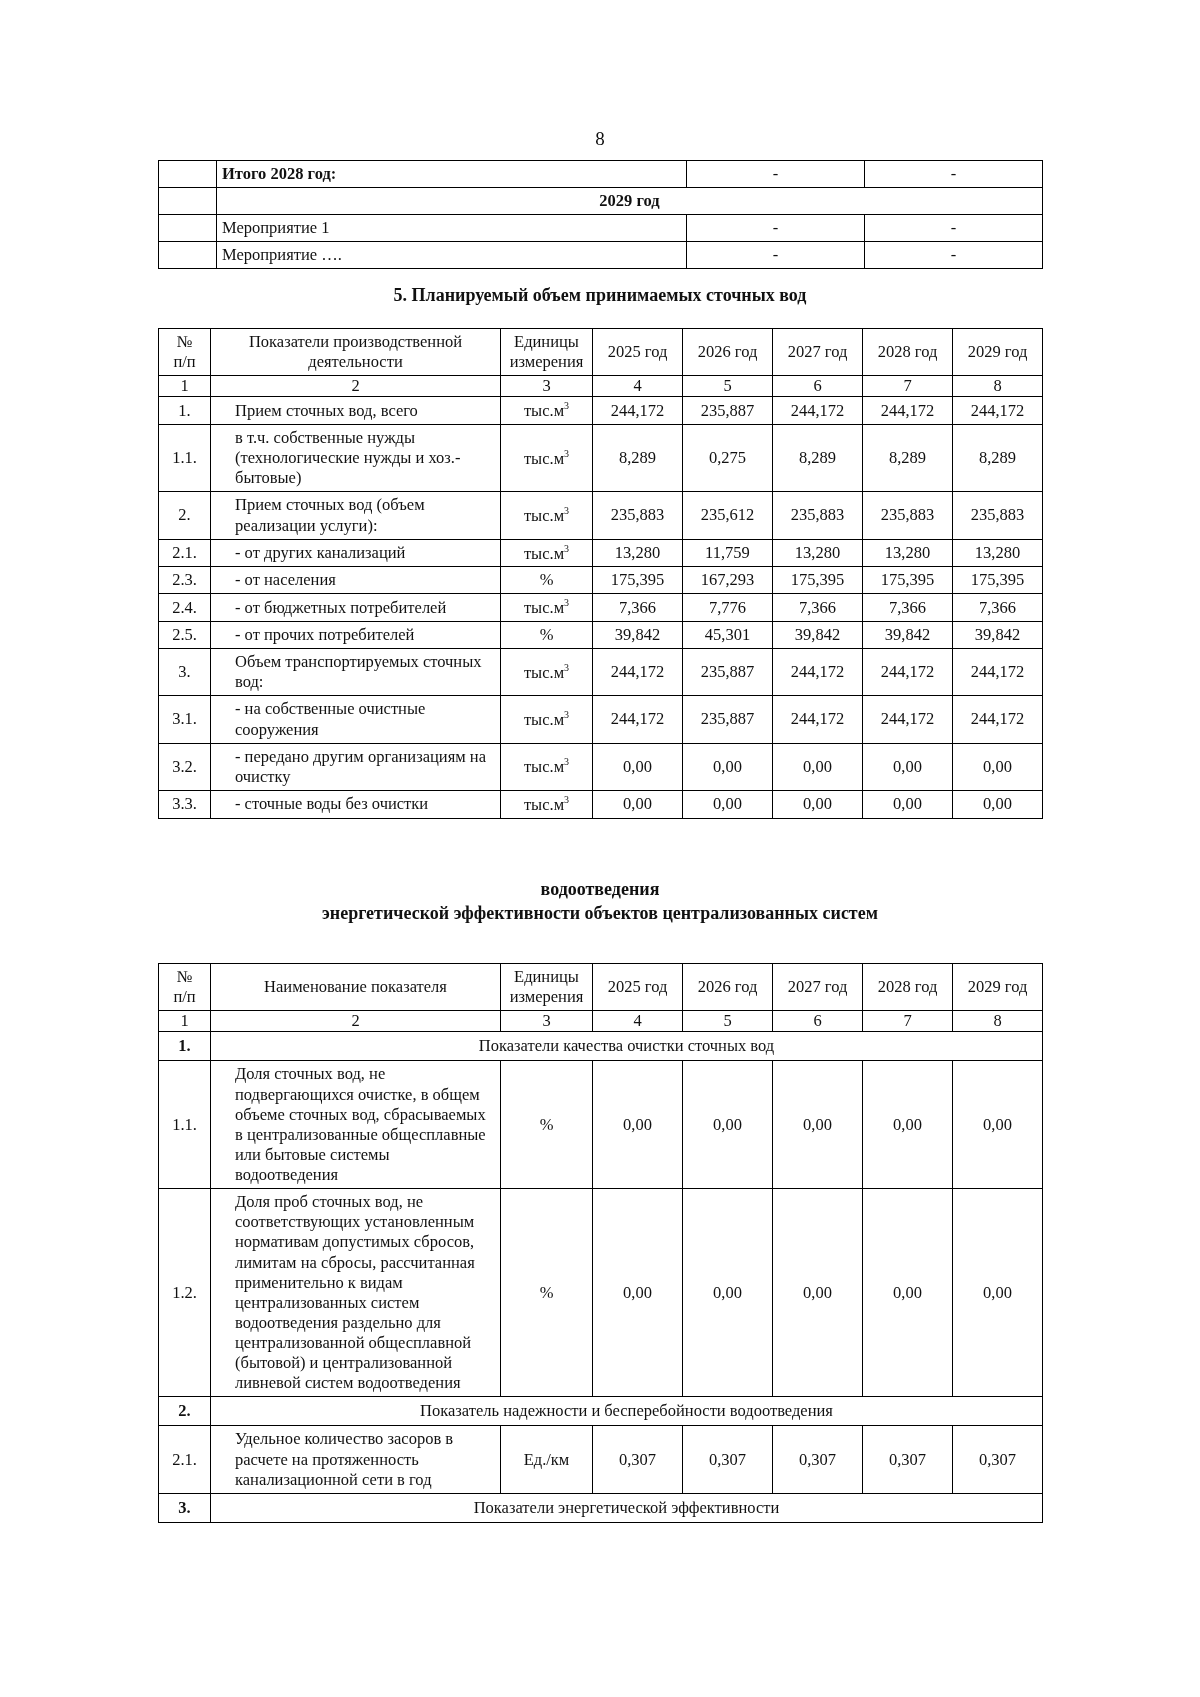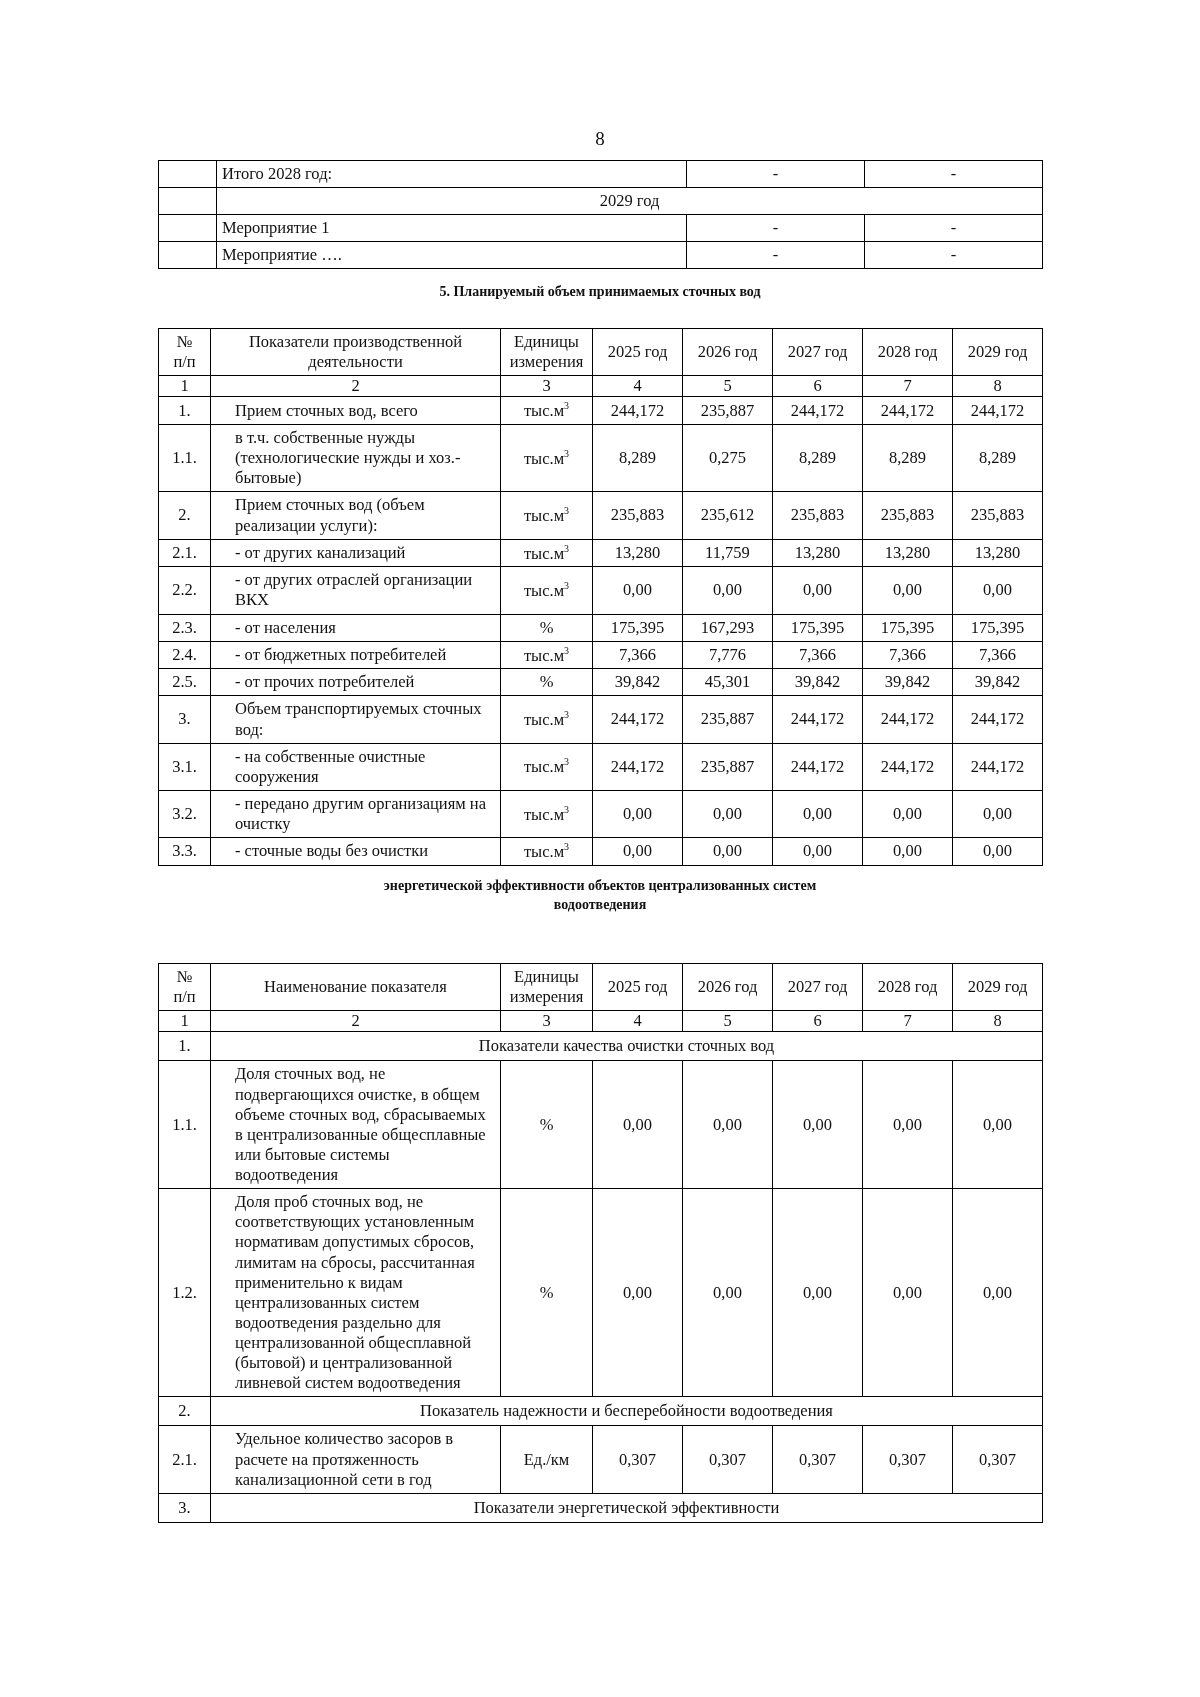--- a/index.html
+++ b/index.html
@@ -36,33 +36,33 @@
   table td, table th{
     border:1.4px solid #000;
     padding:3px 5px;
     font-size:16.5px;
     line-height:1.22;
     vertical-align:middle;
     background:#fff;
   }
   .c{text-align:center;}
   .l{text-align:left;padding-left:24px;}
-  .b{font-weight:normal;}
+  .b{font-weight:bold;}
 
   
   #top-table{position:absolute;top:160px;}
   #top-table td{height:24px;padding:1px 5px;font-size:16.5px;}
   #top-table .narrow{width:58px;}
   #top-table .mid{width:470px;}
   #top-table .num{width:178px;}
 
   .section-title{
     text-align:center;
     font-weight:bold;
-    font-size:14px;
+    font-size:18px;
     line-height:1.35;
   }
   #title5{position:absolute;top:283px;left:158px;width:884px;}
   #title6{position:absolute;top:877px;left:130px;width:940px;}
 
   
   #table5{position:absolute;top:328px;}
   #table5 col.n{width:52px;}
   #table5 col.name{width:290px;}
   #table5 col.unit{width:92px;}
@@ -202,30 +202,20 @@
             <td class="c">2.1.</td>
             <td class="l">- от других канализаций</td>
             <td class="c">тыс.м<sup>3</sup></td>
             <td class="c">13,280</td>
             <td class="c">11,759</td>
             <td class="c">13,280</td>
             <td class="c">13,280</td>
             <td class="c">13,280</td>
           </tr>
           <tr>
-            <td class="c">2.2.</td>
-            <td class="l">- от других отраслей организации ВКХ</td>
-            <td class="c">тыс.м<sup>3</sup></td>
-            <td class="c">0,00</td>
-            <td class="c">0,00</td>
-            <td class="c">0,00</td>
-            <td class="c">0,00</td>
-            <td class="c">0,00</td>
-          </tr>
-          <tr>
             <td class="c">2.3.</td>
             <td class="l">- от населения</td>
             <td class="c">%</td>
             <td class="c">175,395</td>
             <td class="c">167,293</td>
             <td class="c">175,395</td>
             <td class="c">175,395</td>
             <td class="c">175,395</td>
           </tr>
           <tr>
@@ -286,22 +276,22 @@
             <td class="c">0,00</td>
             <td class="c">0,00</td>
             <td class="c">0,00</td>
             <td class="c">0,00</td>
           </tr>
         </tbody>
     </table>
   </div>
 
   <div class="section-title" id="title6">
+    <div>водоотведения</div>
     <div>энергетической эффективности объектов централизованных систем</div>
-    <div>водоотведения</div>
   </div>
 
   <div class="wrap" id="table6">
     <table>
       <colgroup>
         <col class="n">
           <col class="name">
           <col class="unit">
         <col class="yr">
           <col class="yr">

